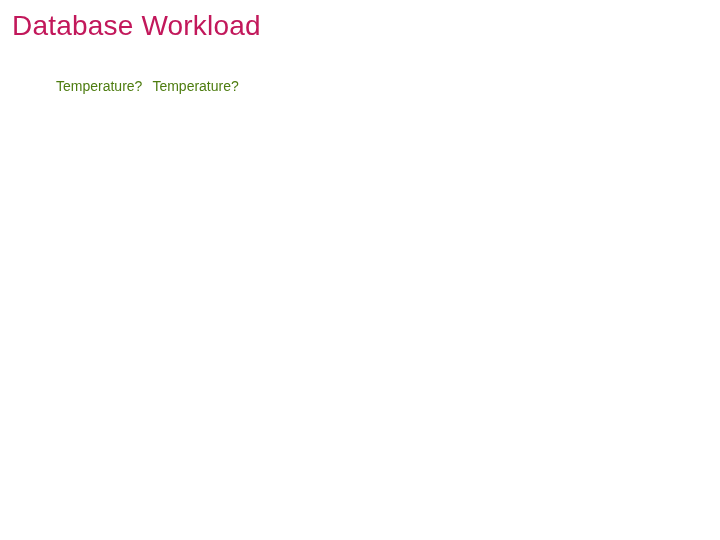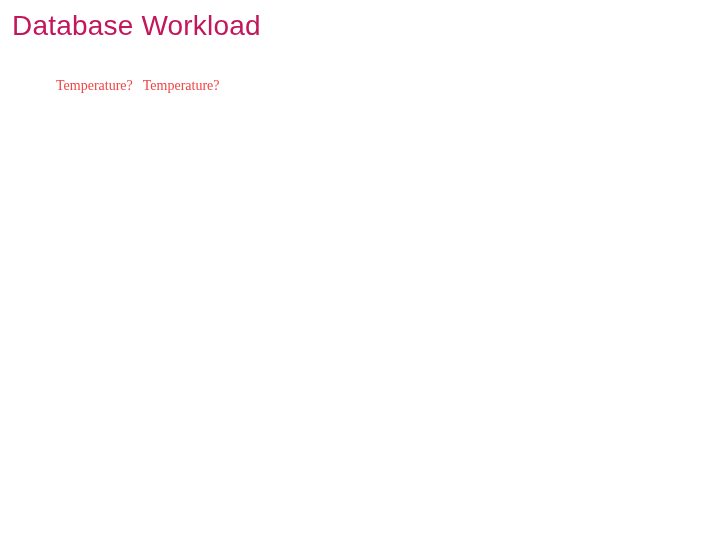--- a/index.html
+++ b/index.html
@@ -1,20 +1,20 @@
 <!DOCTYPE html>
 <html><head>
   <meta charset="utf-8">
   <style>
     * { margin: 0; padding: 0; box-sizing: border-box; }
     html, body { width: 720px; height: 540px; background: #ffffff; font-family: Arial, Helvetica, sans-serif; overflow: hidden; }
     .slide { width: 100%; height: 100%; position: relative; padding: 10px 12px; }
     .title { color: #c2185b; font-size: 28px; font-weight: 400; letter-spacing: 0.2px; }
     .subline { position: absolute; left: 56px; top: 78px; display: flex; gap: 10px; }
-    .subitem { font-family: Liberation Serif, serif; font-size: 14px; color: #ef4444; }
+    .subitem { font-family: Liberation Sans, sans-serif; font-size: 14px; color: #4d7c0f; }
   </style>
 </head>
 <body>
 
 <div class="slide">
   <h1 class="title">Database Workload</h1>
   <div class="subline">
     <span class="subitem">Temperature?</span>
     <span class="subitem">Temperature?</span>
   </div>

